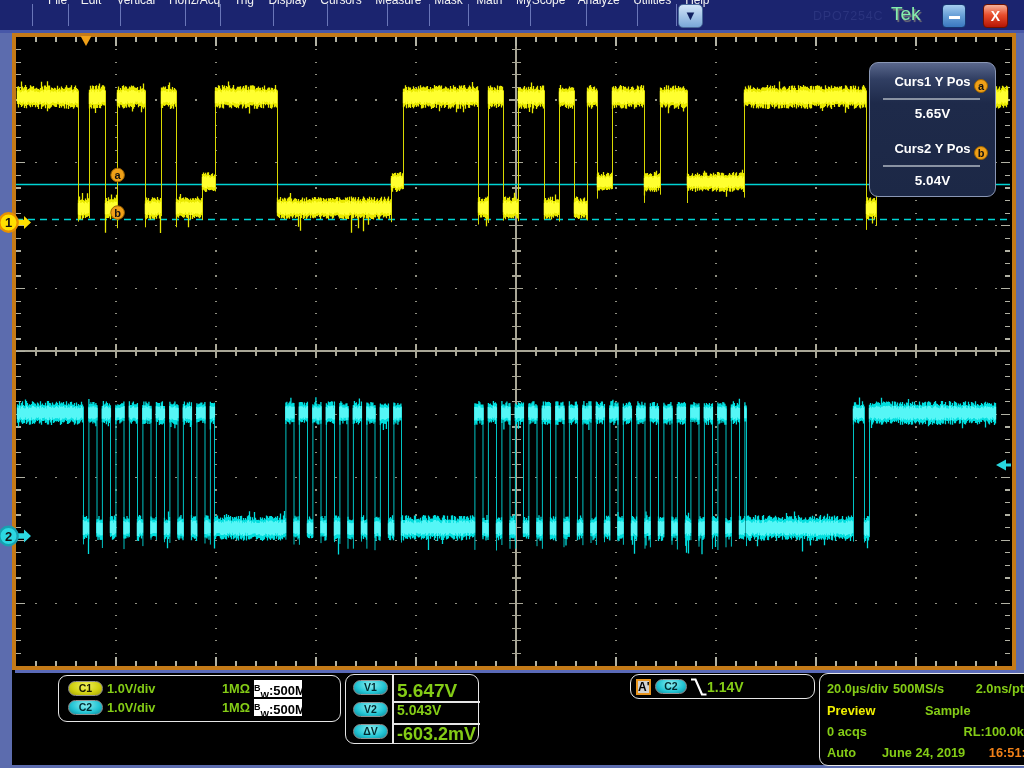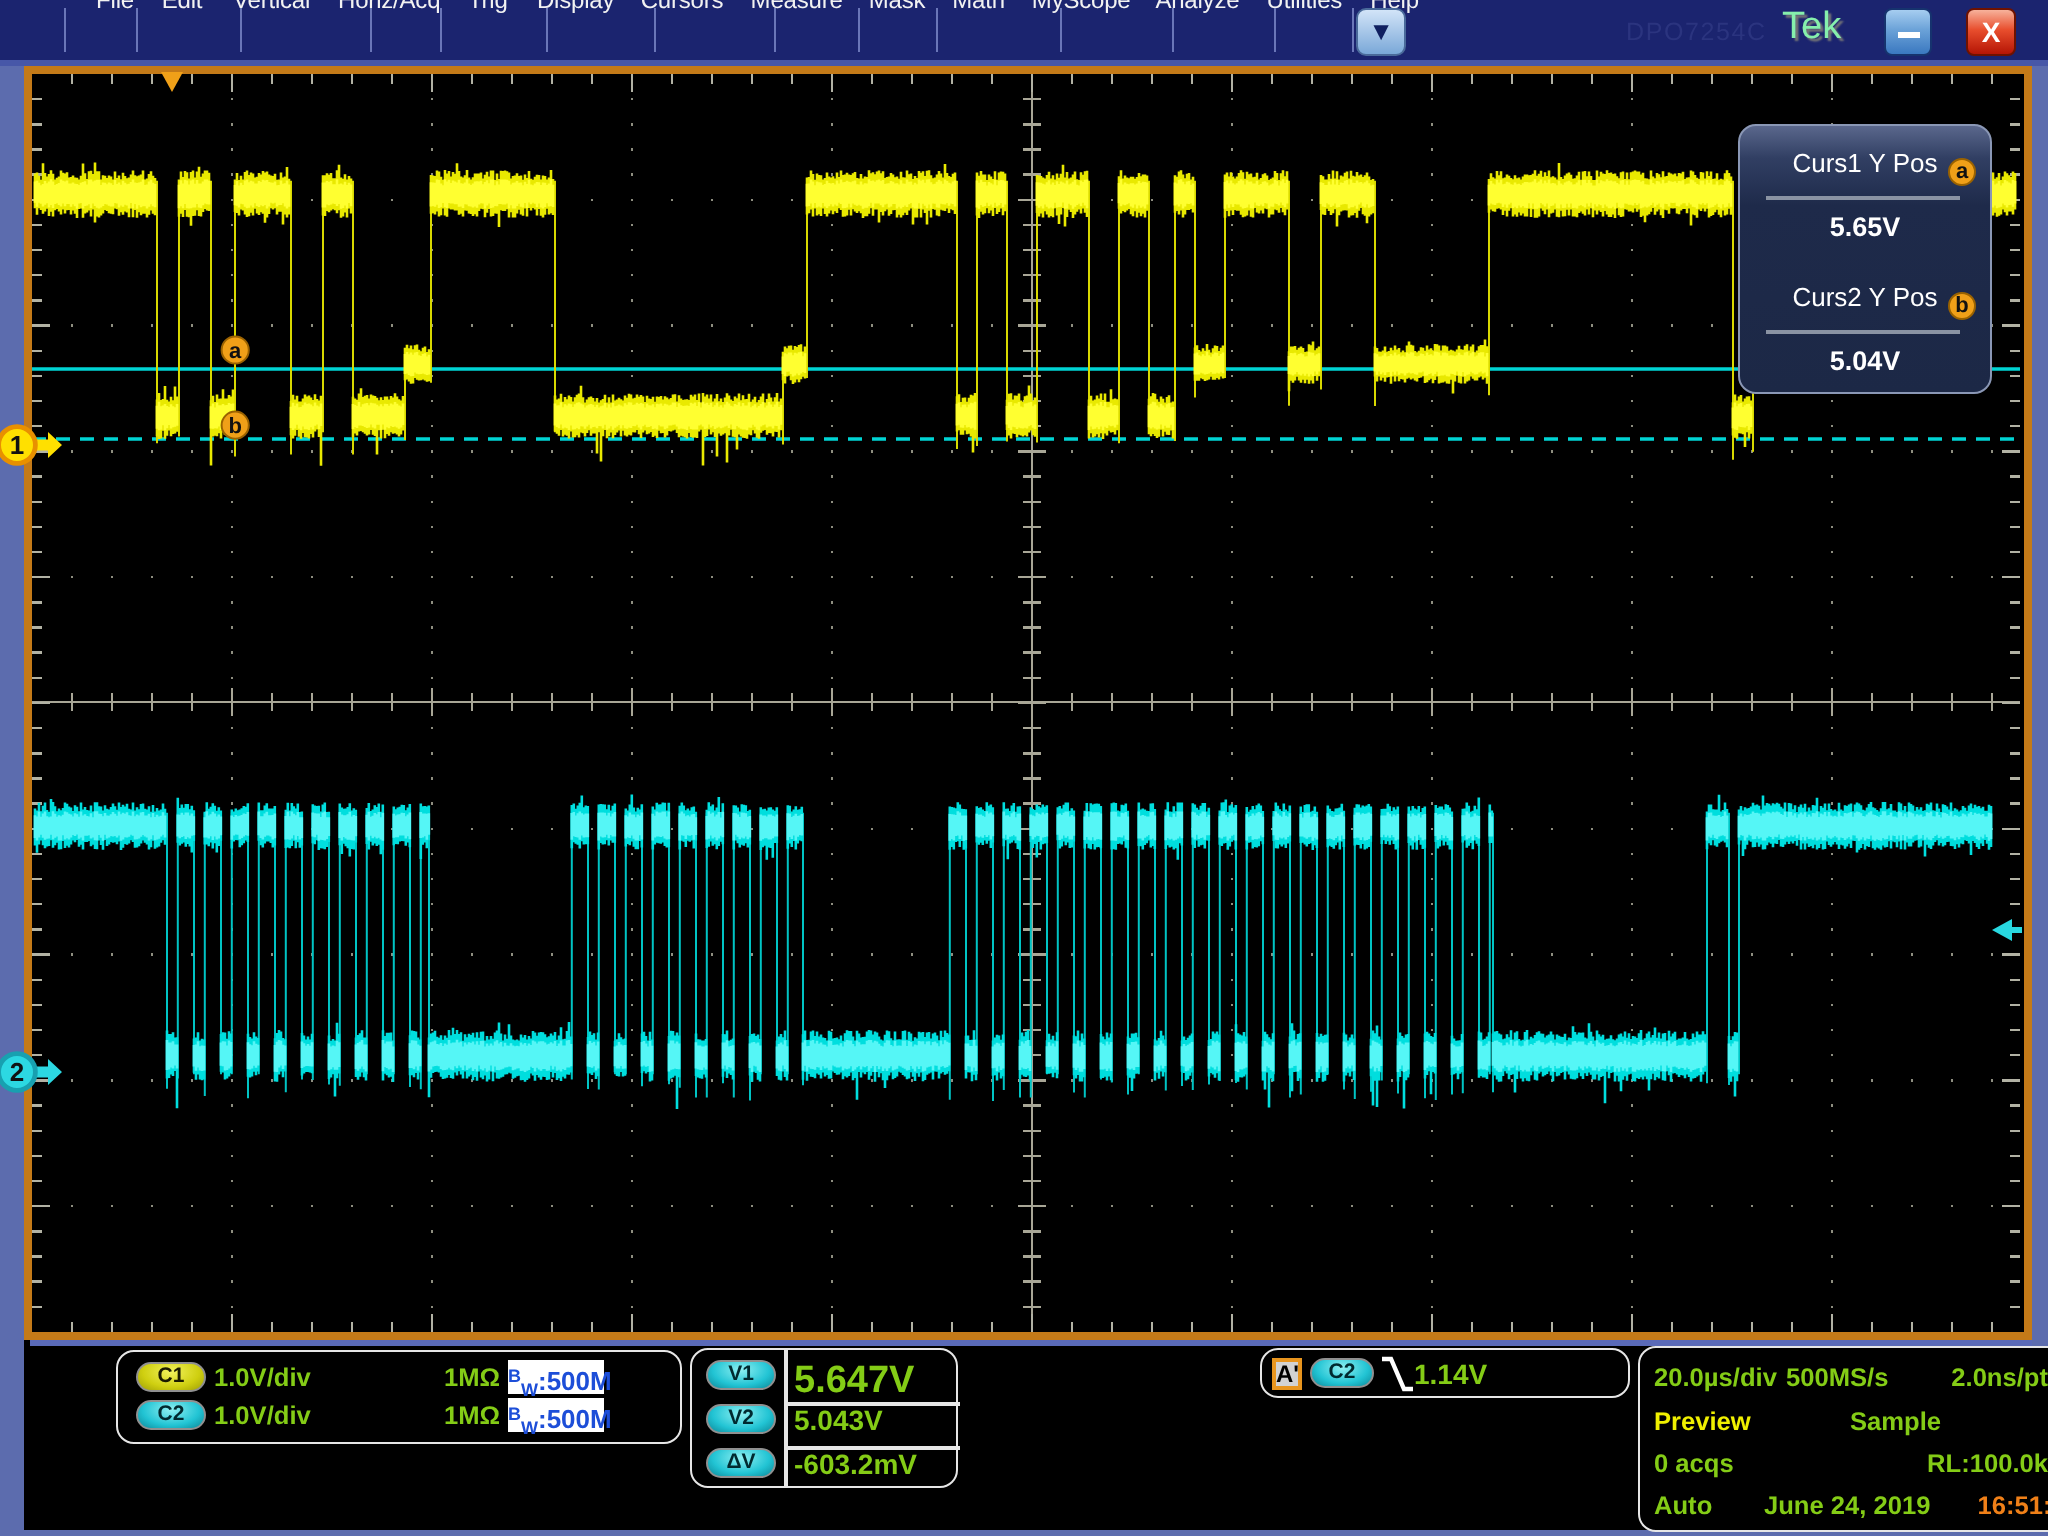--- a/index.html
+++ b/index.html
@@ -19,27 +19,27 @@
 .bluestrip { position:absolute; background:#5c6cae; }
 #frame { position:absolute; left:12px; top:33px; width:1004px; height:637px;
   border:4px solid #c47a18; background:#000; }
 #botline { position:absolute; left:15px; top:670px; width:1001px; height:3px; background:#5a6ab8; }
 .box { position:absolute; border:1.5px solid #e6e6e6; border-radius:9px; background:#000;margin-left:38px; }
 .pill { position:absolute; width:35px; height:15px; border-radius:8px; border:1.5px solid #909090;
   color:#102020; font-size:10.5px; font-weight:bold; text-align:center; line-height:13px; }
 .pill.yellow { background:radial-gradient(ellipse at 50% 30%, #f2f25c, #cfcf10 60%, #9d9d06); color:#1a1a00; }
 .pill.cyan { background:radial-gradient(ellipse at 50% 30%, #8ef0f2, #22c4d4 60%, #0c8696); color:#002a30; }
 .wt { color:#84cc16; font-weight:bold; font-size:12.8px; position:absolute; white-space:nowrap; }
-.bw { position:absolute; background:#fff; color:#1d4ed8; font-weight:bold; font-size:13px;
+.bw { position:absolute; background:#fff; color:#000000; font-weight:bold; font-size:13px;
   width:48px; height:17px; line-height:16px; text-align:center; }
 .bw sup { font-size:9px; vertical-align:4px; }
 .bw sub { font-size:9px; vertical-align:-3px; }
 #cursbox { position:absolute; left:869px; top:62px; width:127px; height:135px; border-radius:9px;
   border:1.5px solid #8a97b5; background:linear-gradient(#5a678c 0%, #313f63 12%, #1e2a4a 30%, #1c2846 100%); }
-#cursbox .ttl { position:absolute; width:100%; text-align:center; color:#fff; font-size:13px; font-weight:normal; }
+#cursbox .ttl { position:absolute; width:100%; text-align:center; color:#fff; font-size:13px; font-weight:bold; }
 #cursbox .val { position:absolute; width:100%; text-align:center; color:#fff; font-size:13.5px; font-weight:bold; }
 #cursbox .sep { position:absolute; left:13px; width:97px; height:1.5px; background:#8a93a3; }
 .badge { position:absolute; width:14px; height:14px; border-radius:50%; background:#f0a018;
   border:1px solid #9a6200; color:#111; font-weight:bold; font-size:11px; text-align:center; line-height:13px; }
 </style></head>
 <body>
 <div class="bluestrip" style="left:0;top:33px;width:12px;height:735px"></div>
 <div class="bluestrip" style="left:1016px;top:33px;width:8px;height:735px"></div>
 <div class="bluestrip" style="left:0;top:765px;width:1024px;height:3px"></div>
 <div id="frame"></div>
@@ -136,21 +136,21 @@
 
 <div class="box" style="left:307px;top:674px;width:134px;height:70px">
   <div style="position:absolute;left:46px;top:0;width:1.5px;height:100%;background:#e6e6e6"></div>
   <div style="position:absolute;left:46px;top:26px;width:88px;height:1.5px;background:#e6e6e6"></div>
   <div style="position:absolute;left:46px;top:48px;width:88px;height:1.5px;background:#e6e6e6"></div>
   <div class="pill cyan" style="left:7px;top:5px">V1</div>
   <div class="pill cyan" style="left:7px;top:27px">V2</div>
   <div class="pill cyan" style="left:7px;top:49px">ΔV</div>
   <div class="wt" style="left:51px;top:5px;font-size:19px">5.647V</div>
   <div class="wt" style="left:51px;top:27px;font-size:14px">5.043V</div>
-  <div class="wt" style="left:51px;top:49px;font-size:14px">-603.2mV</div>
+  <div class="wt" style="left:51px;top:49px;font-size:18px">-603.2mV</div>
 </div>
 
 <div class="box" style="left:592px;top:674px;width:185px;height:25px">
   <div style="position:absolute;left:5px;top:3.5px;width:15px;height:16px;background:#d2d2d2;border:2px solid #e8951e;color:#000;font-weight:bold;font-size:12px;text-align:center;line-height:13px">A'</div>
   <div class="pill cyan" style="left:24px;top:4px;width:32px">C2</div>
   <svg width="20" height="22" style="position:absolute;left:59px;top:1px">
       <path d="M1 3.5h4.5l6.5 15h4.5" stroke="#fff" stroke-width="2.2" fill="none"></path>
     </svg>
   <div class="wt" style="left:76px;top:4px;font-size:14px">1.14V</div>
 </div>

